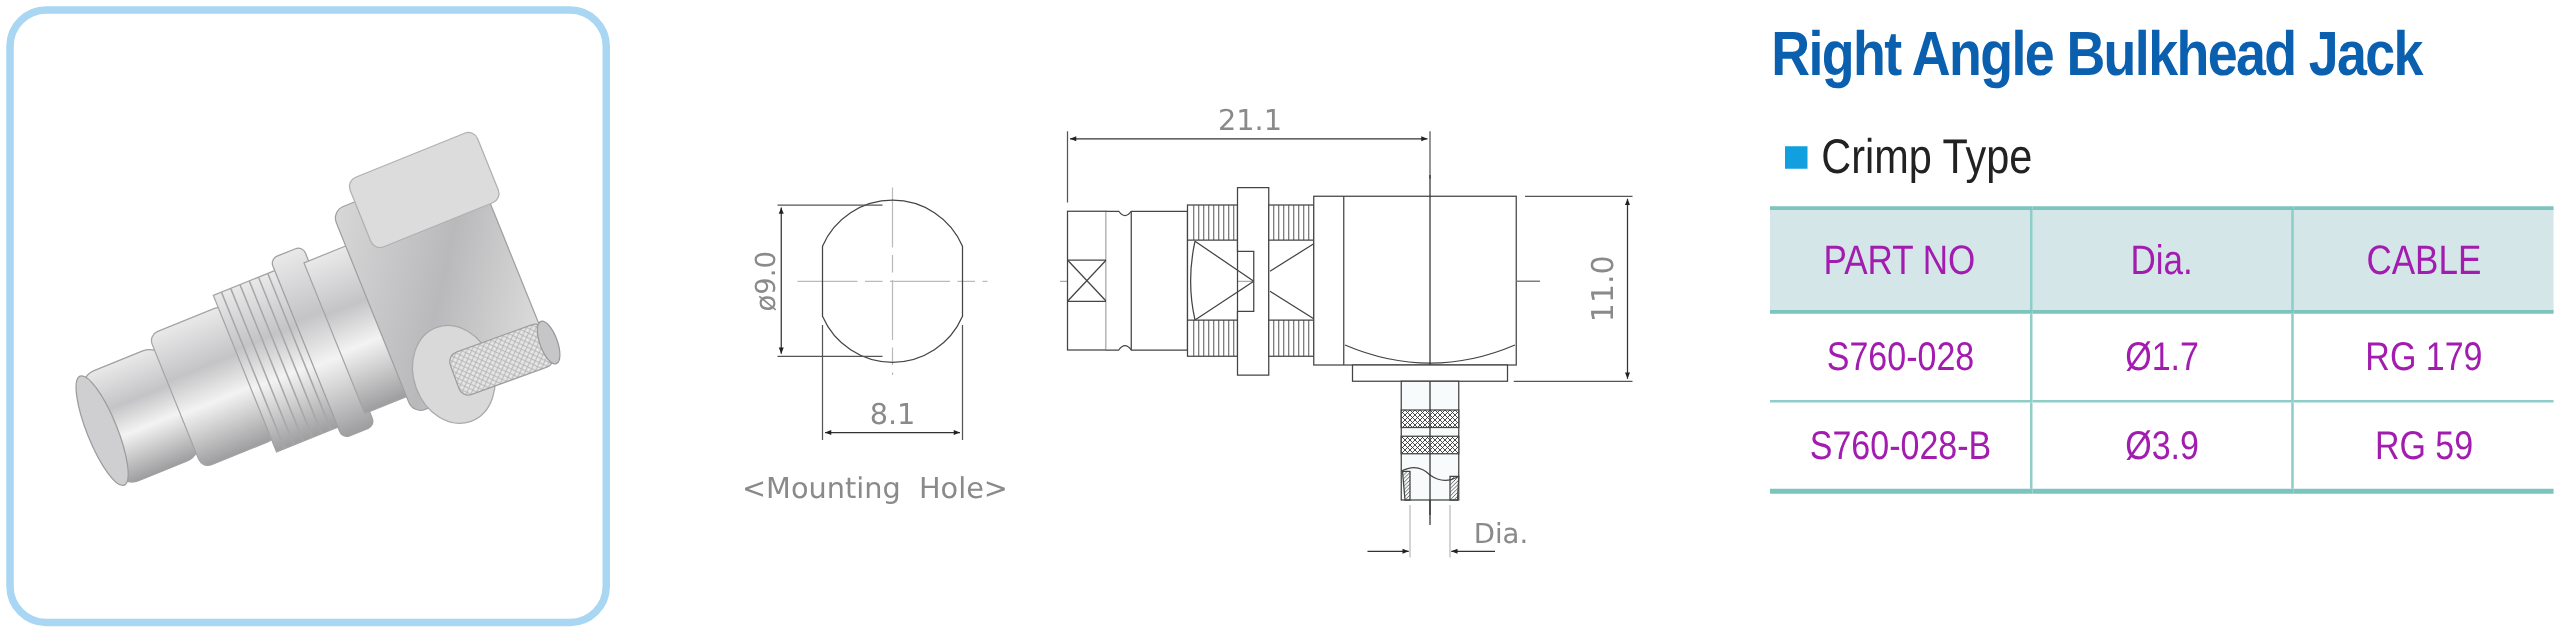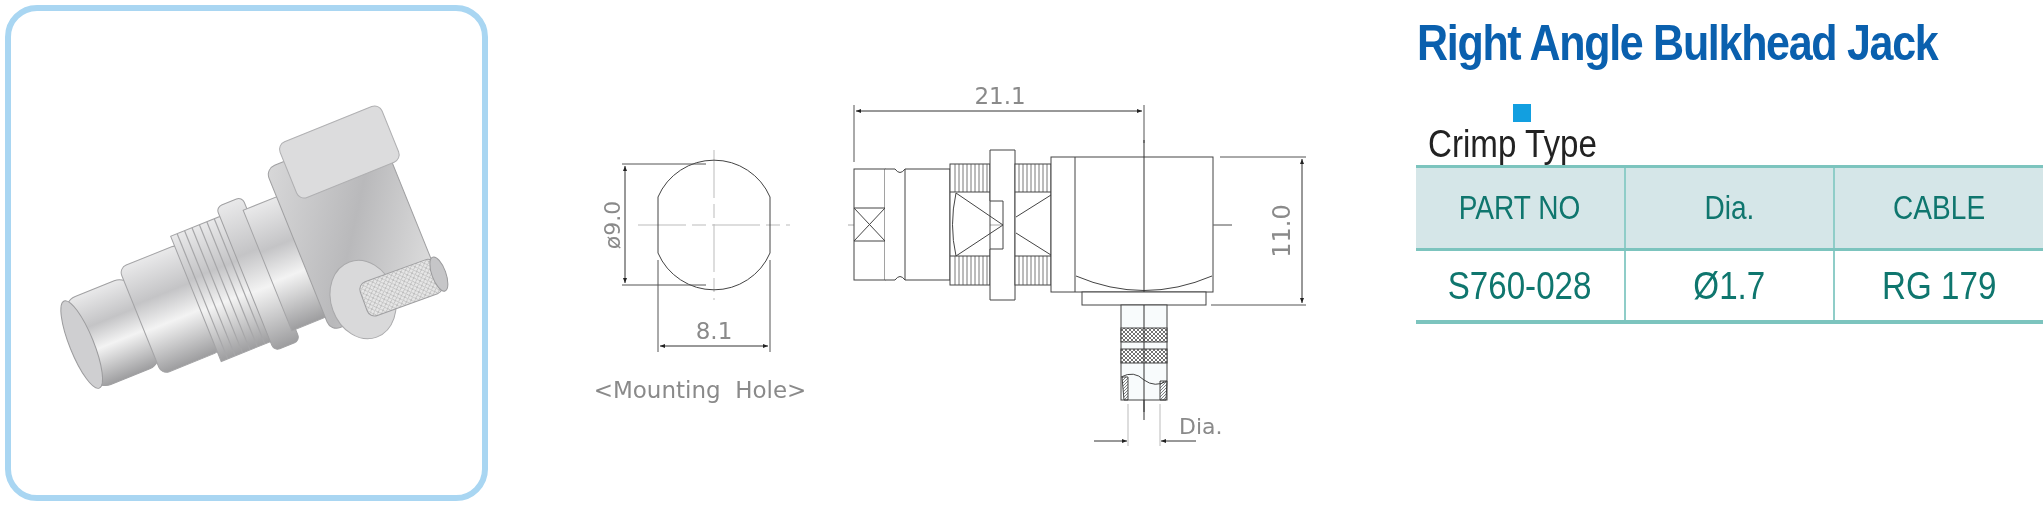--- a/index.html
+++ b/index.html
@@ -7,31 +7,31 @@
          font-family: "Liberation Sans", sans-serif; }
   .photo-box { position: absolute; left: 5px; top: 5px; width: 471px; height: 484px;
                border: 6px solid #a9d6f2; border-radius: 32px; background: #ffffff; box-sizing: content-box; }
   .photo-box svg { position: absolute; left: 0; top: 0; }
   .drawing { position: absolute; left: 0; top: 0; }
   .drawing text { font-family: "DejaVu Sans", sans-serif; fill: #8a8a8a; }
   .title { position: absolute; left: 1417px; top: 14px; margin: 0;
            font-family: "Liberation Sans", sans-serif; font-weight: bold;
            font-size: 50px; color: #0a60ae; letter-spacing: -1.5px;
            transform: scaleX(0.86); transform-origin: left top; white-space: nowrap; }
-  .subtitle { position: absolute; left: 1428px; top: 104px; display: flex; align-items: center; flex-direction: column; }
+  .subtitle { position: absolute; left: 1428px; top: 104px; display: flex; align-items: center; }
   .bullet { width: 18px; height: 18px; background: #129fe0; margin-right: 11px; }
   .subtitle-text { font-size: 39px; color: #222222; transform: scaleX(0.85);
                    transform-origin: left center; white-space: nowrap; }
   table.spec { position: absolute; left: 1416px; top: 165px; width: 627px;
                border-collapse: collapse; table-layout: fixed; }
-  table.spec th, table.spec td { text-align: center; color: #0f766e;
+  table.spec th, table.spec td { text-align: center; color: #a21caf;
                font-weight: normal; padding: 0; }
   table.spec th { background: #d5e6e8; height: 80px; font-size: 33px;
                border-top: 3px solid #7cc4be; border-bottom: 3px solid #7cc4be; }
-  table.spec td { height: 69px; font-size: 39px; border-bottom: 2px solid #8fcdc8; }
+  table.spec td { height: 69px; font-size: 32px; border-bottom: 2px solid #8fcdc8; }
   table.spec tr:last-child td { border-bottom: 4px solid #7cc4be; }
   table.spec th + th, table.spec td + td { border-left: 2px solid #8fcdc8; }
   .cell-text { display: inline-block; transform: scaleX(0.85); white-space: nowrap; }
 </style>
 </head>
 <body>
 
 <div class="photo-box">
   <svg width="471" height="484" viewBox="5 5 471 484">
     <defs>
@@ -195,14 +195,19 @@
       <th><span class="cell-text">Dia.</span></th>
       <th><span class="cell-text">CABLE</span></th>
     </tr>
   </thead>
   <tbody>
     <tr>
       <td><span class="cell-text">S760-028</span></td>
       <td><span class="cell-text">Ø1.7</span></td>
       <td><span class="cell-text">RG 179</span></td>
     </tr>
+    <tr>
+      <td><span class="cell-text">S760-028-B</span></td>
+      <td><span class="cell-text">Ø3.9</span></td>
+      <td><span class="cell-text">RG 59</span></td>
+    </tr>
   </tbody>
 </table>
 
 </body></html>

